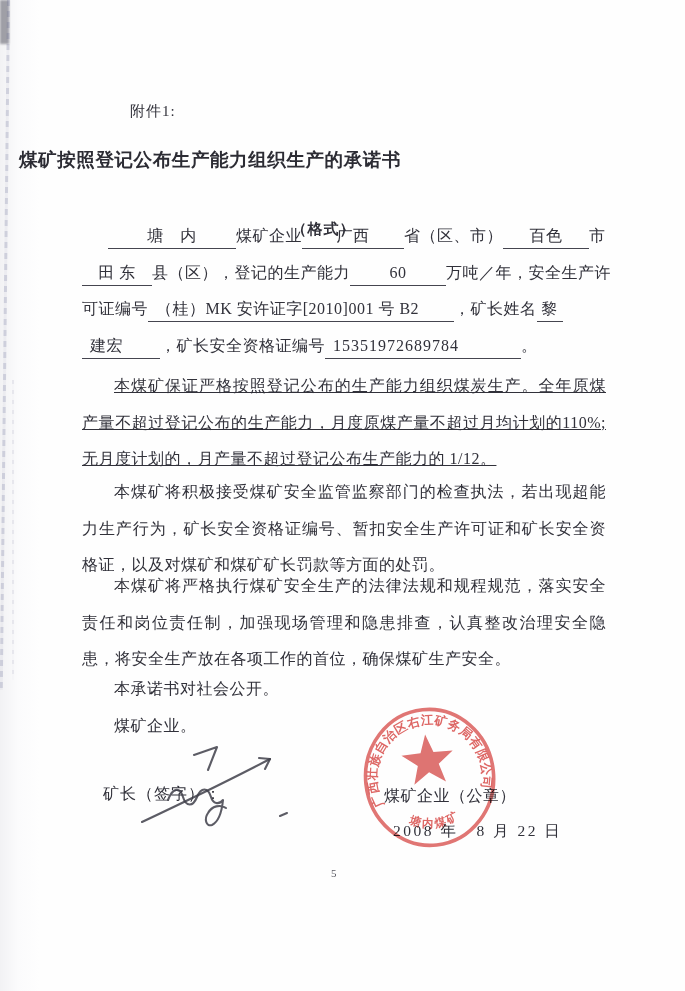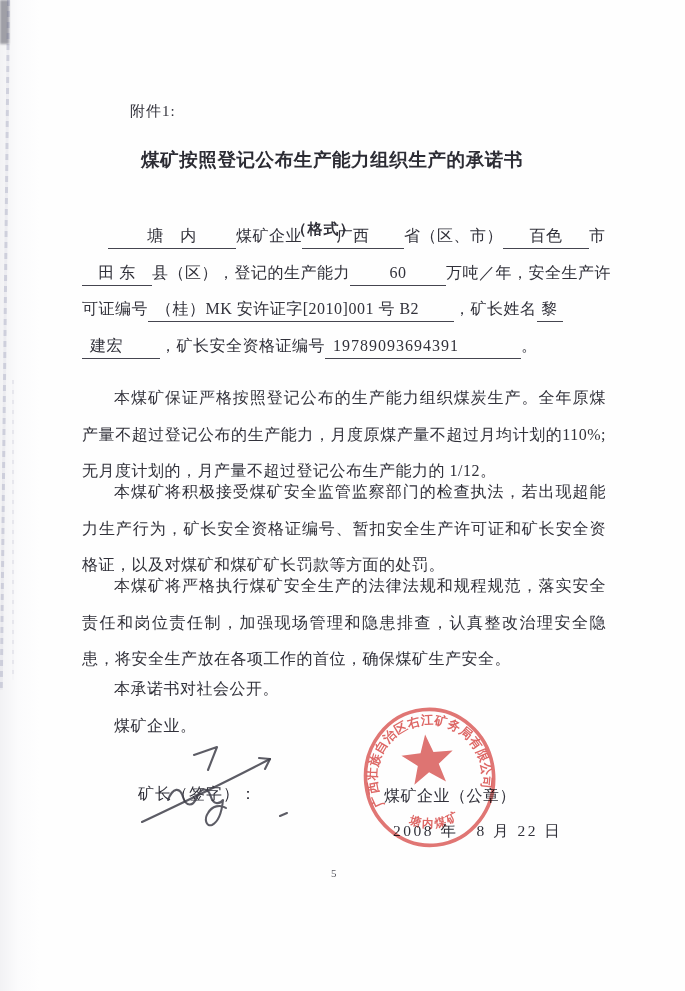--- a/index.html
+++ b/index.html
@@ -33,22 +33,23 @@
     position:absolute;left:0;top:0;width:9px;height:44px;
     background:#5a5a66;opacity:.55;filter:blur(1px);
   }
 
   .attachment{
     position:absolute;left:102px;top:102px;
     font-size:15px;letter-spacing:1px;margin-left:28px;
   }
   .title{
     position:absolute;left:0;top:147px;width:664px;
-    text-align:center;font-weight:bold;font-size:18.5px;letter-spacing:.6px;
+    text-align:left;font-weight:bold;font-size:18.5px;letter-spacing:.6px;
     color:#2c2c34;
+    padding-left:19px;
   }
   .subtitle{
     position:absolute;left:0;top:188px;width:647px;
     text-align:center;font-weight:bold;font-size:15px;letter-spacing:1px;margin-top:32px;
   }
 
   .body-block{
     position:absolute;left:82px;width:524px;
     font-size:16px;letter-spacing:.5px;line-height:36.6px;
     text-align:justify;color:#31313a;
@@ -56,29 +57,29 @@
   .indent{text-indent:2em;}
   .form-block{top:218px;}
   .form-line{white-space:nowrap;height:36.6px;}
   .blank{
     display:inline-block;
     border-bottom:1px solid #45454f;
     text-align:center;line-height:24px;
     vertical-align:baseline;
   }
   .blank.left{text-align:left;padding-left:8px;}
-  .p1{top:380px;}
+  .p1{top:368px;text-decoration:underline;}
   .p2{top:474px;}
   .p3{top:568px;}
   .p4{top:671px;}
   .p5{top:708px;}
 
   .sign-label{
     position:absolute;left:103px;top:784px;
-    font-size:16px;letter-spacing:1px;margin-left:35px;
+    font-size:16px;letter-spacing:1px;
   }
   .signature-svg{
     position:absolute;left:134px;top:742px;width:168px;height:100px;
   }
   .signature-svg path{
     stroke:#3f3f4a;stroke-width:2.1;fill:none;
     stroke-linecap:round;stroke-linejoin:round;opacity:.85;
   }
   .seal-label{
     position:absolute;left:384px;top:786px;
@@ -116,21 +117,21 @@
     <div class="form-line" style="padding-left:26px">
       <span class="blank" style="min-width:128px">塘　内</span><span>煤矿企业</span><span class="blank" style="min-width:102px">广西</span><span>省（区、市）</span><span class="blank" style="min-width:86px">百色</span><span>市</span>
     </div>
     <div class="form-line">
       <span class="blank" style="min-width:70px">田 东</span><span>县（区），登记的生产能力</span><span class="blank" style="min-width:96px">60</span><span>万吨／年，安全生产许</span>
     </div>
     <div class="form-line">
       <span>可证编号</span><span class="blank left" style="min-width:298px">（桂）MK 安许证字[2010]001 号 B2</span><span>，矿长姓名</span><span class="blank" style="min-width:26px">黎</span>
     </div>
     <div class="form-line">
-      <span class="blank left" style="min-width:70px">建宏</span><span>，矿长安全资格证编号</span><span class="blank left" style="min-width:188px;letter-spacing:1px">19789093694391</span><span>。</span>
+      <span class="blank left" style="min-width:70px">建宏</span><span>，矿长安全资格证编号</span><span class="blank left" style="min-width:188px;letter-spacing:1px">15351972689784</span><span>。</span>
     </div>
   </div>
 
   <div class="body-block indent p1">本煤矿保证严格按照登记公布的生产能力组织煤炭生产。全年原煤产量不超过登记公布的生产能力，月度原煤产量不超过月均计划的110%;无月度计划的，月产量不超过登记公布生产能力的 1/12。</div>
   <div class="body-block indent p2">本煤矿将积极接受煤矿安全监管监察部门的检查执法，若出现超能力生产行为，矿长安全资格证编号、暂扣安全生产许可证和矿长安全资格证，以及对煤矿和煤矿矿长罚款等方面的处罚。</div>
   <div class="body-block indent p4">本承诺书对社会公开。</div>
   <div class="body-block indent p3">本煤矿将严格执行煤矿安全生产的法律法规和规程规范，落实安全责任和岗位责任制，加强现场管理和隐患排查，认真整改治理安全隐患，将安全生产放在各项工作的首位，确保煤矿生产安全。</div>
   <div class="body-block indent p5">煤矿企业。</div>
 
   <div class="sign-label">矿长（签字）：</div>

